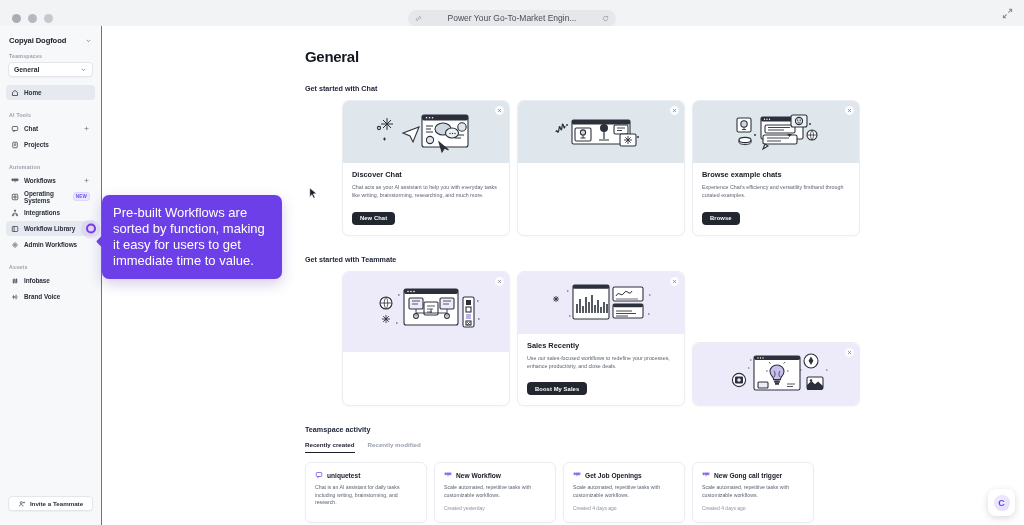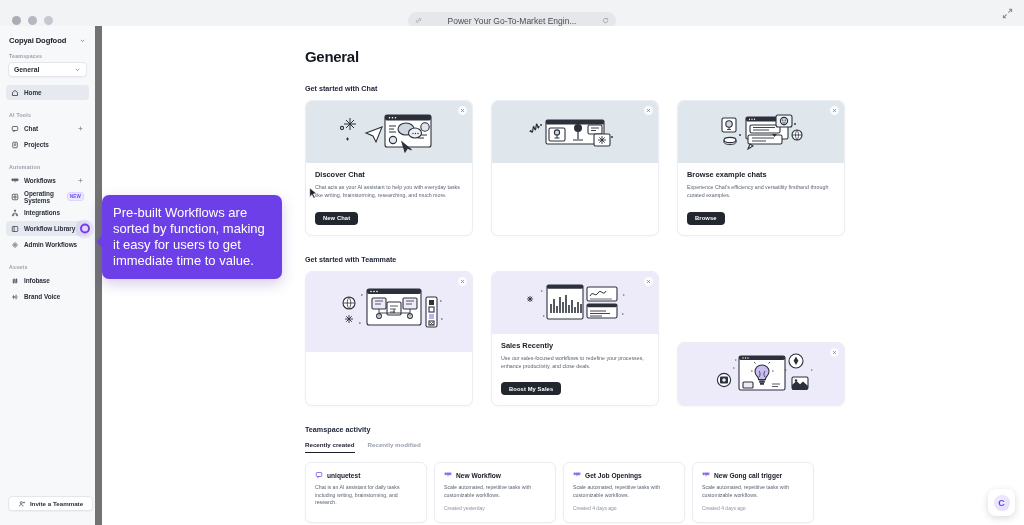--- a/index.html
+++ b/index.html
@@ -8,21 +8,21 @@
     font-family: "Liberation Sans", sans-serif;
     background: #ffffff;
     overflow: hidden;
   }
   #app { position: relative; width: 1024px; height: 525px; background: #fff; }
 
   
   .titlebar {
     position: absolute; left: 0; top: 0; width: 1024px; height: 43px;
     background: #f2f3f5; display: flex; align-items: center;
-    border-bottom: 2px solid #14532d;
+    border-bottom: 7px solid #14532d;
   }
   .traffic { display: flex; gap: 7px; padding-left: 12px; }
   .dot { width: 9px; height: 9px; border-radius: 50%; }
   .dot.d1 { background: #a9adb5; }
   .dot.d2 { background: #b4b8bf; }
   .dot.d3 { background: #c5c9cf; }
   .urlbar {
     position: absolute; left: 50%; transform: translateX(-50%);
     width: 208px; height: 17px; background: #e6e7ea; border-radius: 9px;
     display: flex; align-items: center; justify-content: space-between;
@@ -34,21 +34,21 @@
   }
   .tb-icon { color: #8a8e96; display: flex; align-items: center; }
   .expand-btn {
     position: absolute; right: 10px; top: 7px; width: 13px; height: 13px;
     color: #8b8f98;
   }
 
   
   .sidebar {
     position: absolute; left: 0; top: 26px; width: 102px; height: 499px;
-    background: #f6f8fa; border-right: 7px solid #737373;
+    background: #f6f8fa; border-right: 1px solid #737373;
   }
   .ws-row {
     display: flex; align-items: center; justify-content: space-between;
     padding: 10px 9px 8px 9px;
   }
   .ws-name { font-size: 7.6px; font-weight: bold; color: #1a1d26; letter-spacing: -0.1px; }
   .caret { width: 7px; height: 7px; color: #6e737d; }
   .sec-label {
     font-size: 5.2px; color: #9aa0ab; font-weight: bold; letter-spacing: 0.25px;
     padding: 0 9px; margin-bottom: 3px; text-transform: none;
@@ -110,21 +110,21 @@
   .main {
     position: absolute; left: 102px; top: 26px; width: 922px; height: 499px;
     background: #fff; overflow: hidden;
   }
   .content { padding: 22px 0 0 203px; }
   .page-title { font-size: 15px; font-weight: bold; color: #141720; letter-spacing: -0.3px; }
   .sect-title {
     font-size: 7.2px; font-weight: bold; color: #23283a; margin: 19px 0 7px 0;
   }
 
-  .cards { display: flex; gap: 18px; }
+  .cards { display: flex; gap: 7px; margin-left: 37px; }
   .card {
     width: 168px; border: 1px solid #ebedf2; border-radius: 7px;
     overflow: hidden; background: #fff; position: relative;
     box-shadow: 0 1px 2px rgba(16,24,40,.03);
   }
   .card .hero {
     height: 62px; display: flex; align-items: center; justify-content: center;
     position: relative;
   }
   .hero.blue { background: #dfe6ec; }

